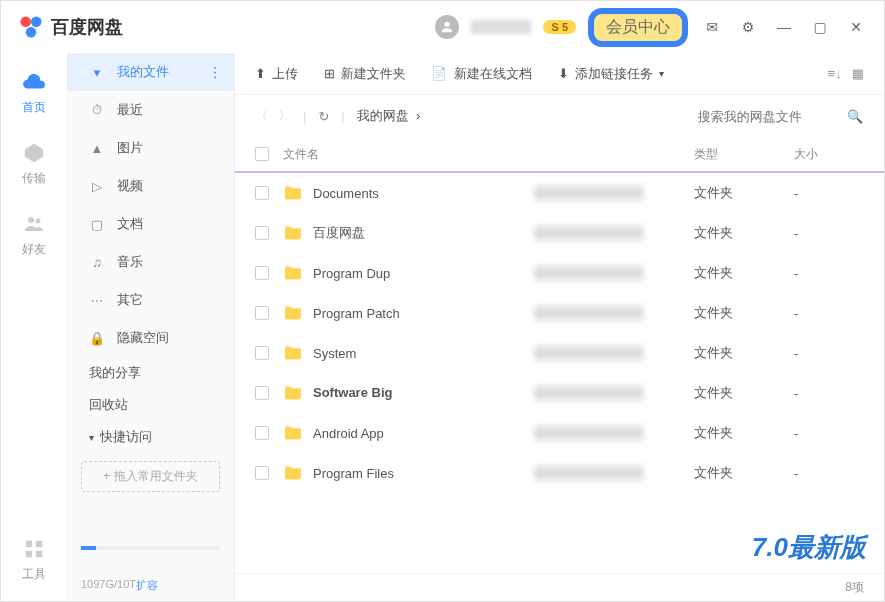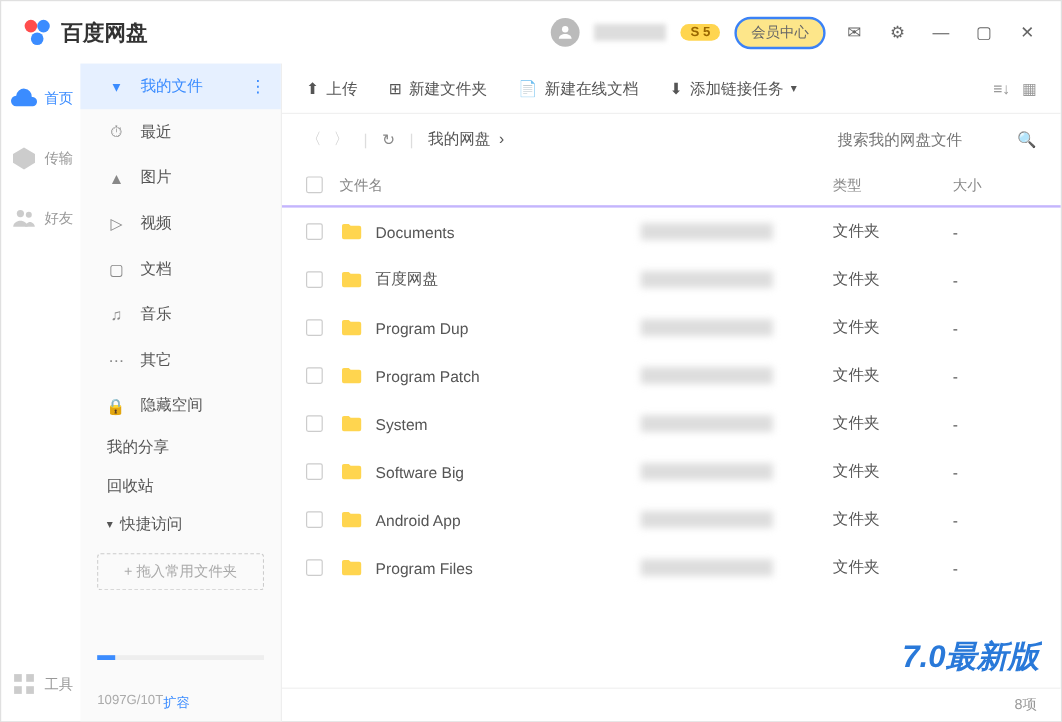--- a/index.html
+++ b/index.html
@@ -5,25 +5,25 @@
 * { margin: 0; padding: 0; box-sizing: border-box; font-family: "Microsoft YaHei", sans-serif; }
 body { width: 885px; height: 602px; background: #fff; border: 1px solid #e0e0e0; position: relative; overflow: hidden; }
 .titlebar { height: 52px; display: flex; align-items: center; padding: 0 16px; }
 .logo { display: flex; align-items: center; gap: 6px; }
 .logo-icon { width: 28px; height: 28px; }
 .logo-text { font-size: 18px; font-weight: bold; color: #333; }
 .titlebar-right { margin-left: auto; display: flex; align-items: center; gap: 12px; }
 .avatar { width: 24px; height: 24px; border-radius: 50%; background: #bbb; display: flex; align-items: center; justify-content: center; }
 .username-blur { width: 60px; height: 14px; background: #ddd; filter: blur(2px); }
 .coin-badge { background: #ffd54f; border-radius: 10px; padding: 1px 8px; font-size: 11px; color: #996600; font-weight: bold; }
-.member-btn { background: #fde68a; border: 2px solid #3b82f6; border-radius: 14px; padding: 3px 12px; font-size: 12px; color: #666; }
+.member-btn { background: #fde68a; border: 6px solid #3b82f6; border-radius: 14px; padding: 3px 12px; font-size: 16px; color: #666; }
 .win-btn { width: 24px; height: 24px; display: flex; align-items: center; justify-content: center; color: #666; font-size: 14px; cursor: pointer; }
 .main { display: flex; height: 550px; }
 .leftnav { width: 66px; display: flex; flex-direction: column; align-items: center; padding-top: 16px; gap: 24px; }
-.nav-item { display: flex; flex-direction: row; align-items: center; gap: 4px; color: #999; font-size: 12px; cursor: pointer; justify-content: space-between; }
+.nav-item { display: flex; flex-direction: column; align-items: center; gap: 4px; color: #999; font-size: 12px; cursor: pointer; justify-content: space-between; }
 .nav-item.active { color: #3b8cff; }
 .nav-icon { width: 26px; height: 26px; display: flex; align-items: center; justify-content: center; }
 .nav-spacer { flex: 1; }
 .sidebar { width: 168px; background: #fafafa; display: flex; flex-direction: column; border-right: 1px solid #eee; }
 .sb-item { height: 38px; display: flex; align-items: center; padding-left: 22px; gap: 12px; font-size: 13px; color: #555; cursor: pointer; }
 .sb-item.active { background: #e6f0ff; color: #3b8cff; }
 .sb-icon { width: 16px; display: flex; justify-content: center; color: #888; }
 .sb-item.active .sb-icon { color: #3b8cff; }
 .sb-more { margin-left: auto; margin-right: 12px; color: #3b8cff; font-size: 14px; }
 .sb-group { padding-left: 22px; font-size: 13px; color: #555; height: 32px; display: flex; align-items: center; cursor: pointer; }
@@ -320,21 +320,21 @@
           <div class="col-time">
             <div class="blur-time"></div>
           </div>
           <div class="col-type">文件夹</div>
           <div class="col-size">-</div>
         </div>
         <div class="row">
           <div class="col-check">
             <div class="checkbox"></div>
           </div>
-          <div class="col-name" style="display:flex;align-items:flex-end;">
+          <div class="col-name" style="display:flex;align-items:flex-start;font-weight:bold;">
             <svg class="folder-icon" viewBox="0 0 24 20">
               <path fill="#ffd54f" d="M2 4a2 2 0 012-2h5l2 2h9a2 2 0 012 2v10a2 2 0 01-2 2H4a2 2 0 01-2-2z"></path>
             </svg>
             <span>Software Big</span>
           </div>
           <div class="col-time">
             <div class="blur-time"></div>
           </div>
           <div class="col-type">文件夹</div>
           <div class="col-size">-</div>

